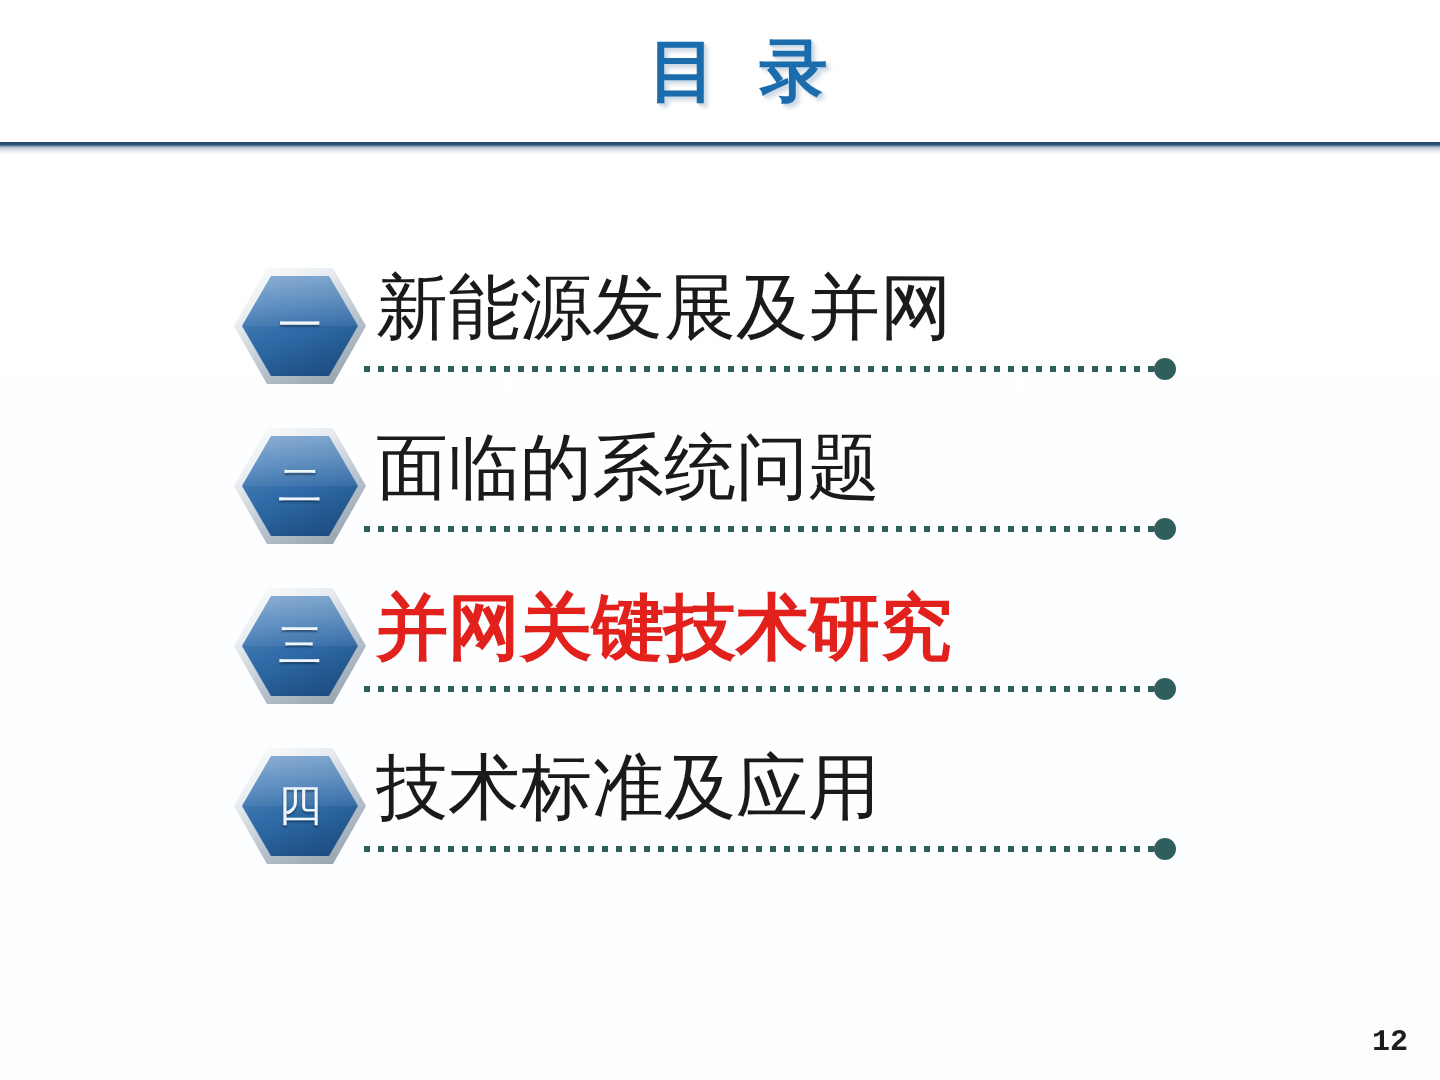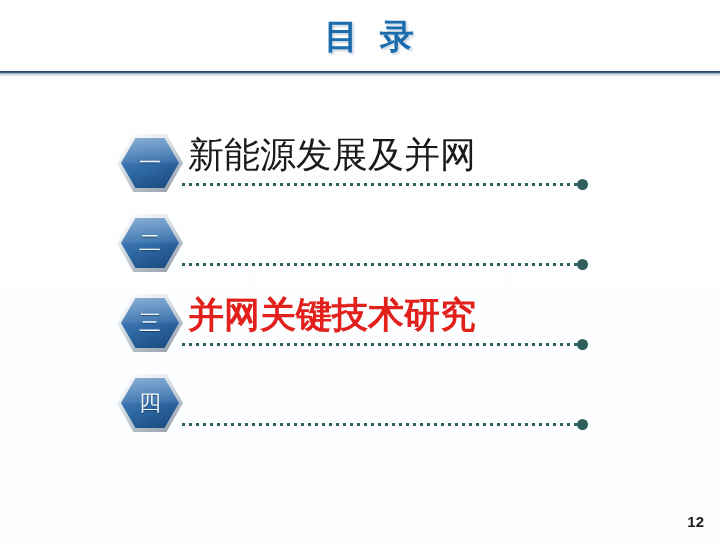--- a/index.html
+++ b/index.html
@@ -169,21 +169,21 @@
   }
 
   
   .page-number {
     position: absolute;
     right: 16px;
     bottom: 10px;
     font-size: 15px;
     font-weight: bold;
     color: #1d1d1d;
-    font-family: Liberation Sans, sans-serif;
+    font-family: Liberation Mono, monospace;
   }
 </style>
 </head>
 <body>
 
 <div class="slide">
 
   <div class="title-zone">
     <div class="slide-title">目 录</div>
     <div class="title-rule"></div>
@@ -204,20 +204,21 @@
       <div class="end-dot"></div>
     </div>
 
     <div class="item">
       <div class="hex-wrap">
         <div class="hex-outer"></div>
         <div class="hex-inner"></div>
         <div class="hex-gloss"></div>
         <div class="hex-num">二</div>
       </div>
+      <div class="item-label">面临的系统问题</div>
       <div class="dot-rule"></div>
       <div class="end-dot"></div>
     </div>
 
     <div class="item">
       <div class="hex-wrap">
         <div class="hex-outer"></div>
         <div class="hex-inner"></div>
         <div class="hex-gloss"></div>
         <div class="hex-num">三</div>
@@ -227,20 +228,21 @@
       <div class="end-dot"></div>
     </div>
 
     <div class="item">
       <div class="hex-wrap">
         <div class="hex-outer"></div>
         <div class="hex-inner"></div>
         <div class="hex-gloss"></div>
         <div class="hex-num">四</div>
       </div>
+      <div class="item-label">技术标准及应用</div>
       <div class="dot-rule"></div>
       <div class="end-dot"></div>
     </div>
 
   </div>
 
   <div class="page-number">12</div>
 
 </div>
 

